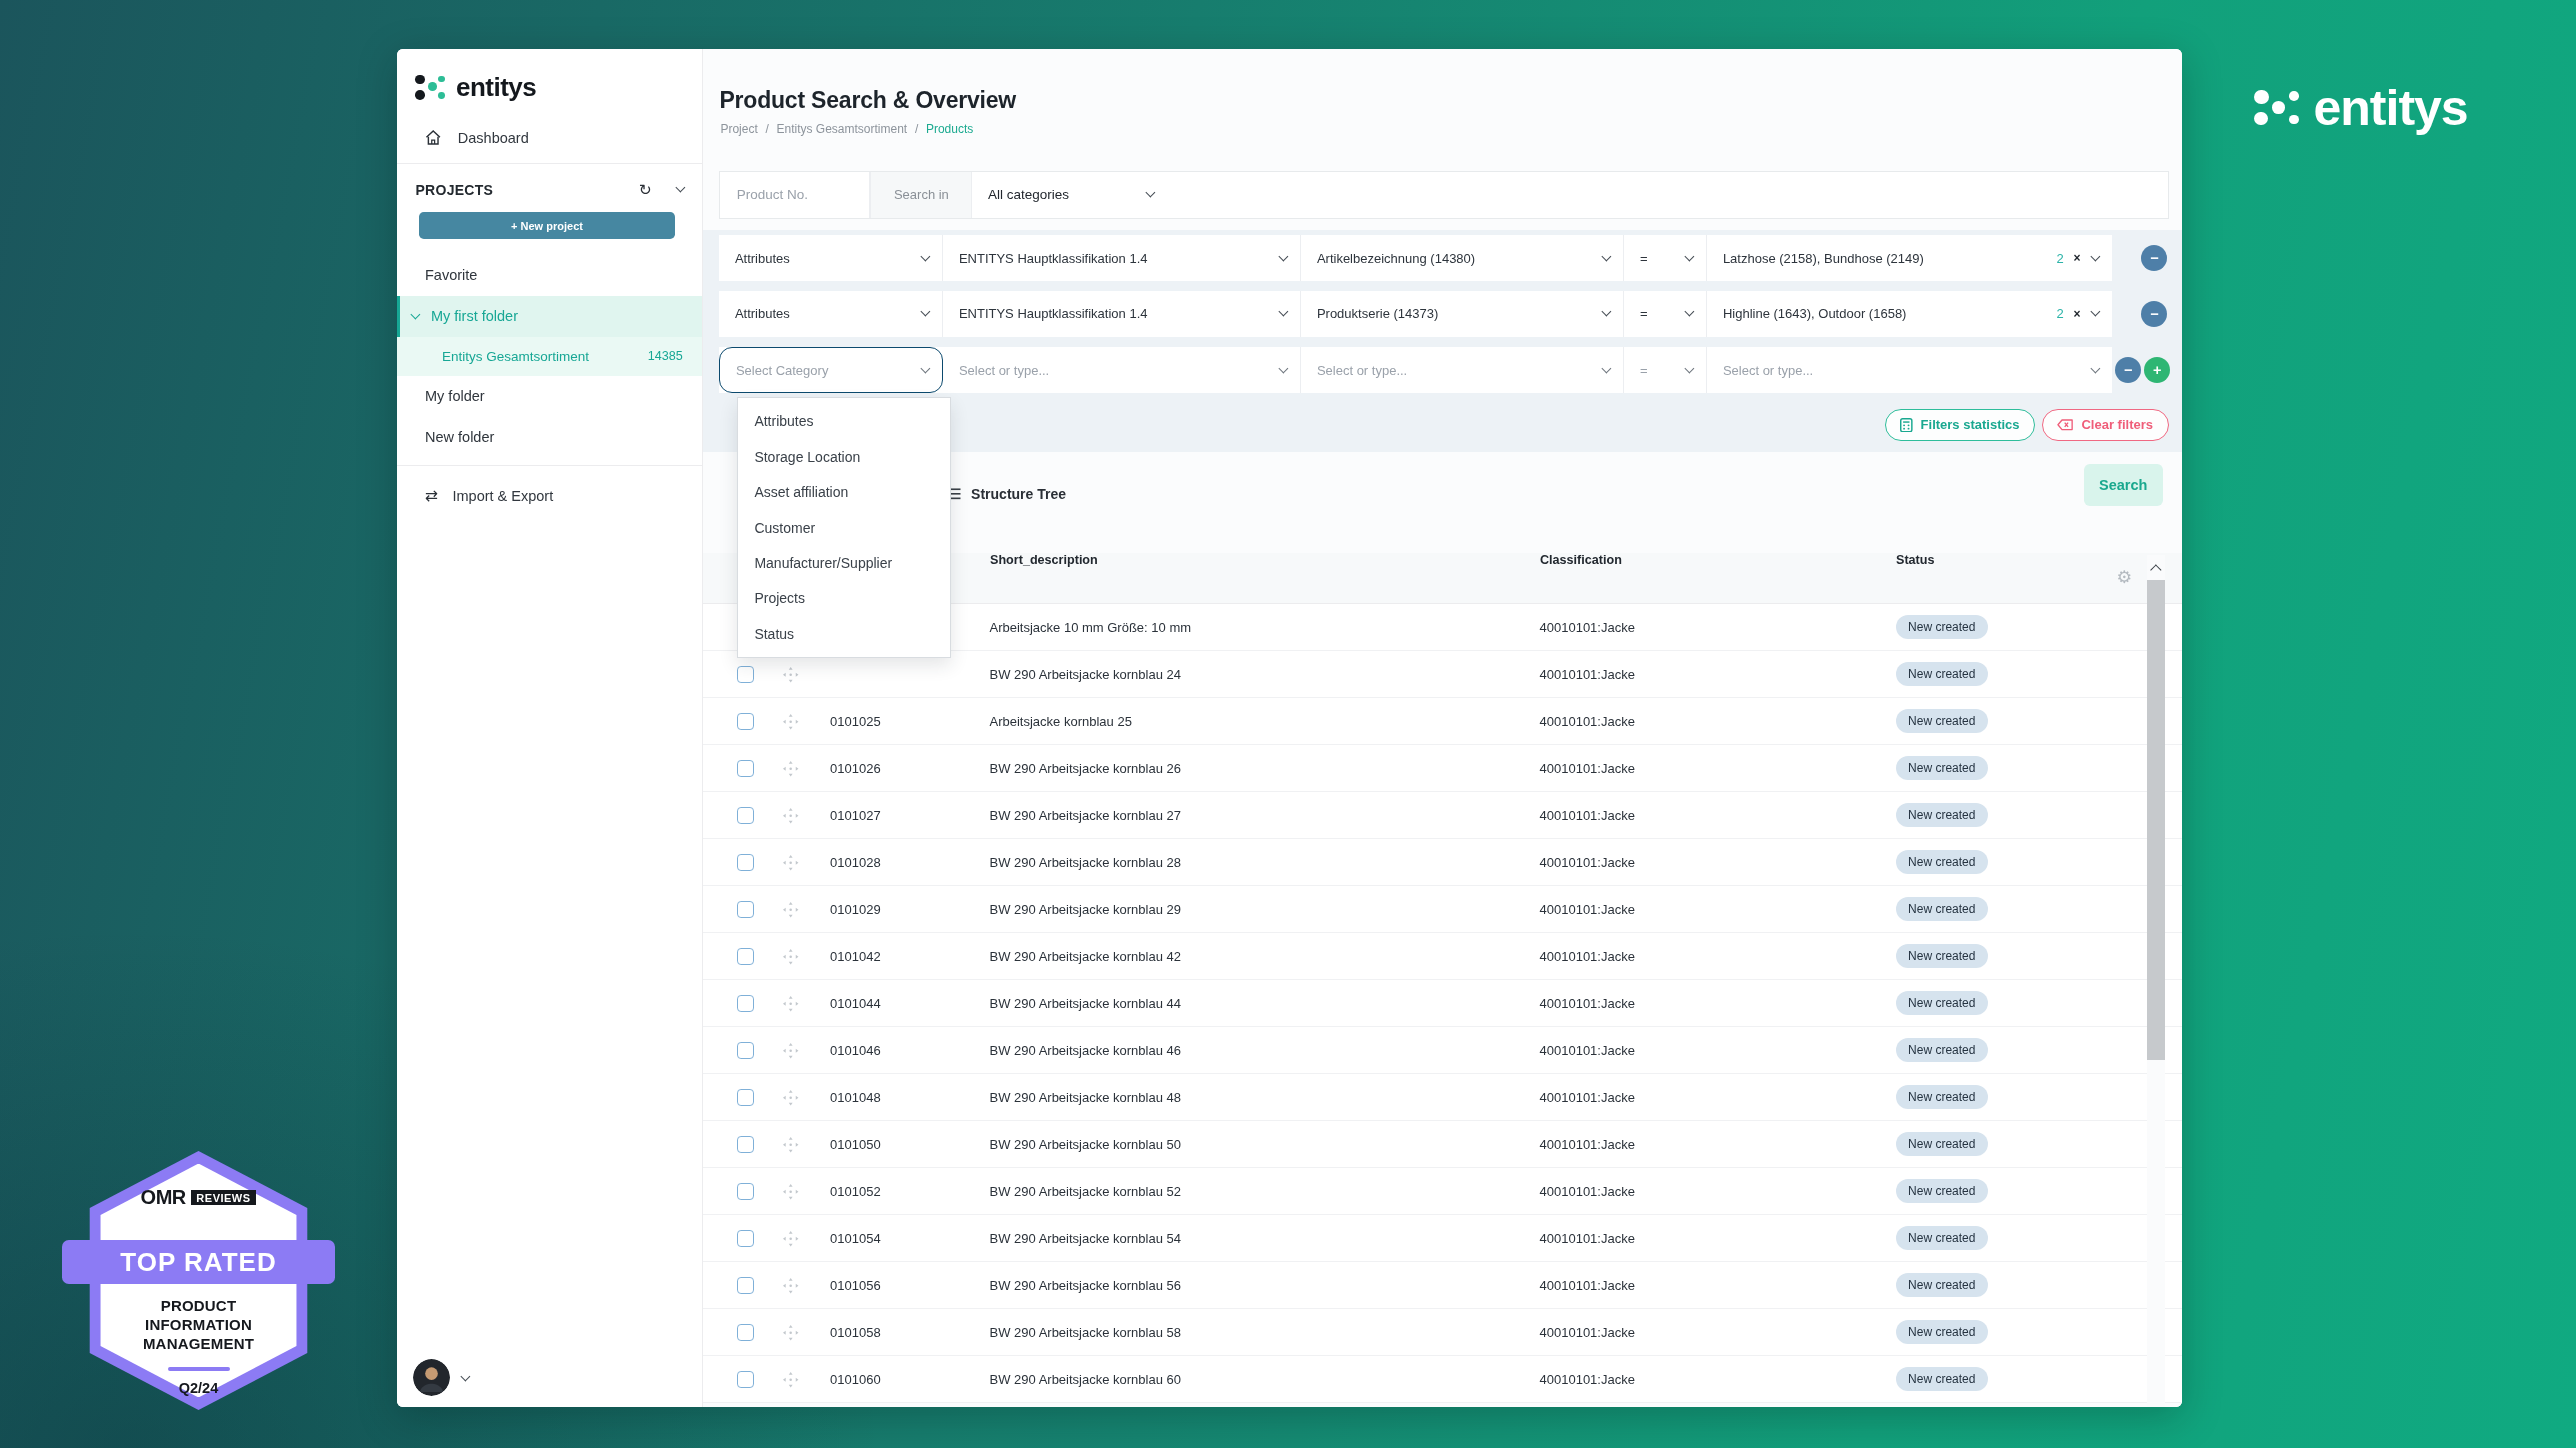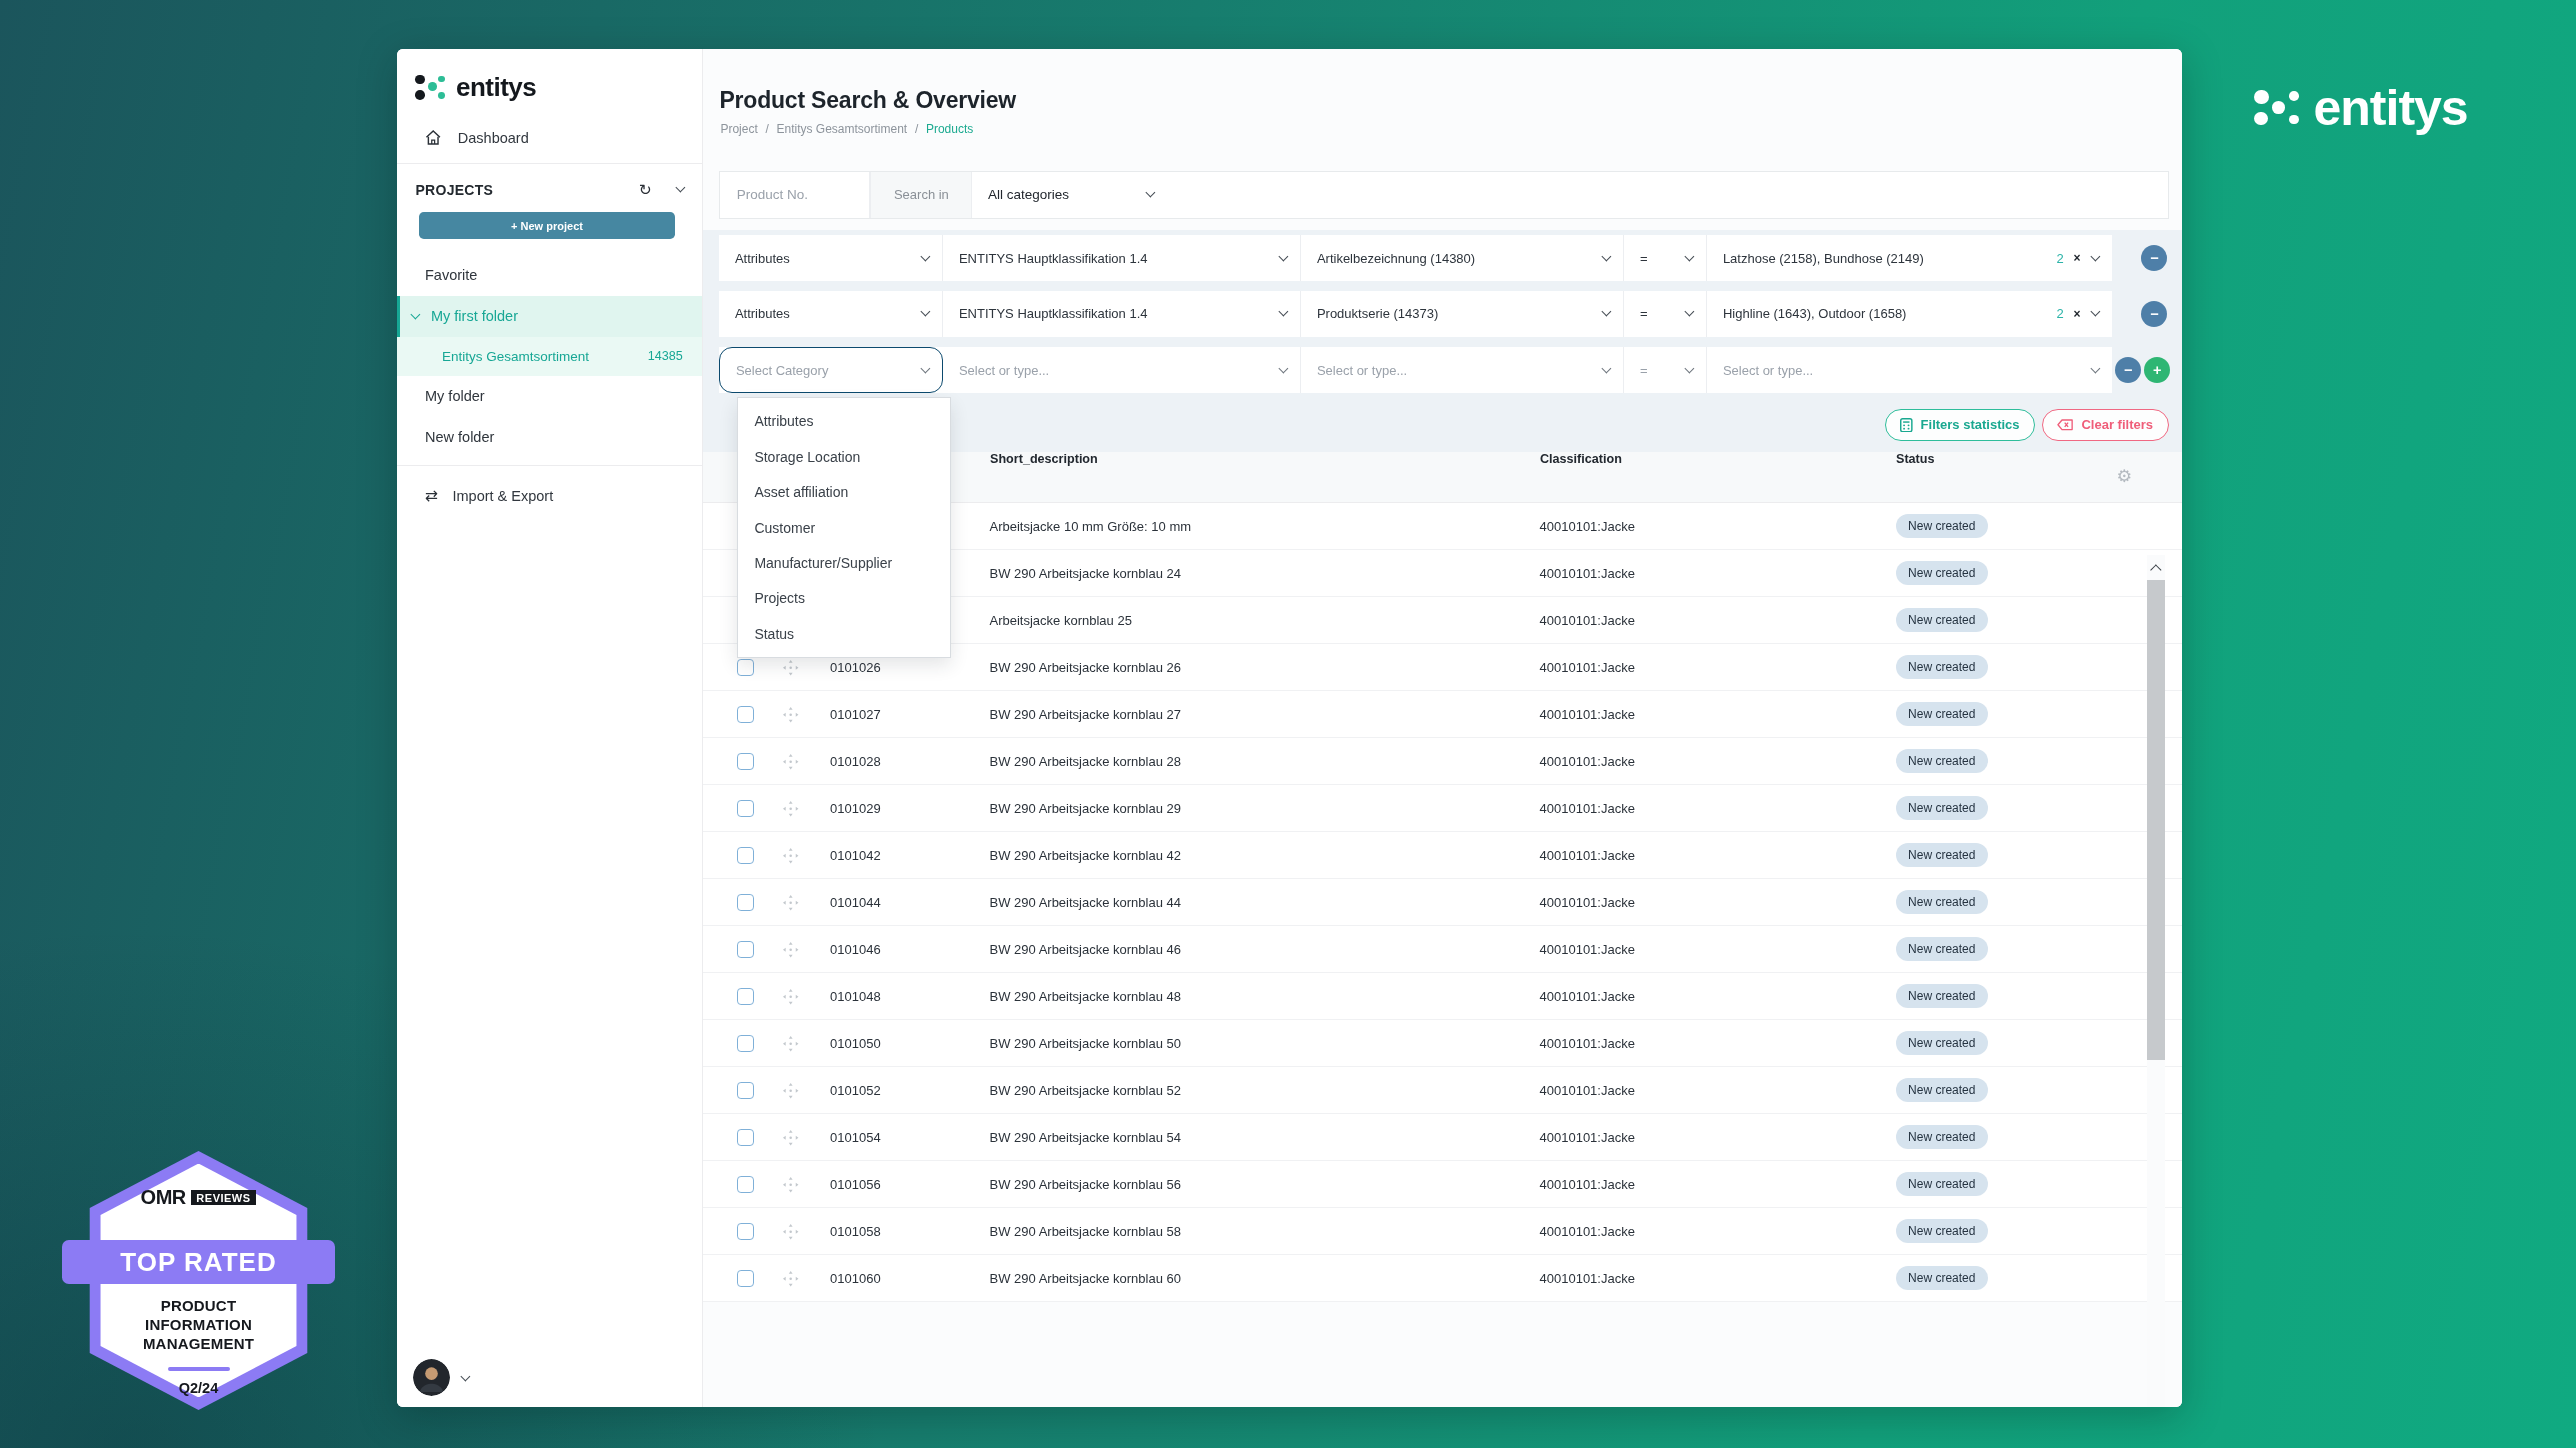--- a/index.html
+++ b/index.html
@@ -356,20 +356,33 @@
           <button class="pill red">
             <svg width="16.4" height="11.6" viewBox="0 0 17 12">
                 <path d="M5.2 1h10.5v10H5.2L1 6z" fill="none" stroke="currentColor" stroke-width="1.4" stroke-linejoin="round"></path>
                 <path d="M8 3.8l3.5 4.4M11.5 3.8L8 8.2" stroke="currentColor" stroke-width="1.4"></path>
               </svg>
             <span>Clear filters</span>
           </button>
         </div>
       </div>
 
+      <div class="toolbar">
+        <div class="structure-tree">
+          <svg width="14.5" height="11.6" viewBox="0 0 15 12">
+              <g stroke="#3a4047" stroke-width="1.7">
+                <line x1="0" y1="1.3" x2="15" y2="1.3"></line>
+                <line x1="0" y1="6" x2="15" y2="6"></line>
+                <line x1="0" y1="10.7" x2="15" y2="10.7"></line>
+              </g>
+            </svg>
+          <span>Structure Tree</span>
+        </div>
+        <button class="btn-search">Search</button>
+      </div>
 
       <div class="table">
         <div class="t-head">
           <span class="th-desc">Short_description</span>
           <span class="th-class">Classification</span>
           <span class="th-status">Status</span>
           <span class="gear">⚙</span>
         </div>
         <div class="t-body">
             <div class="t-row">

